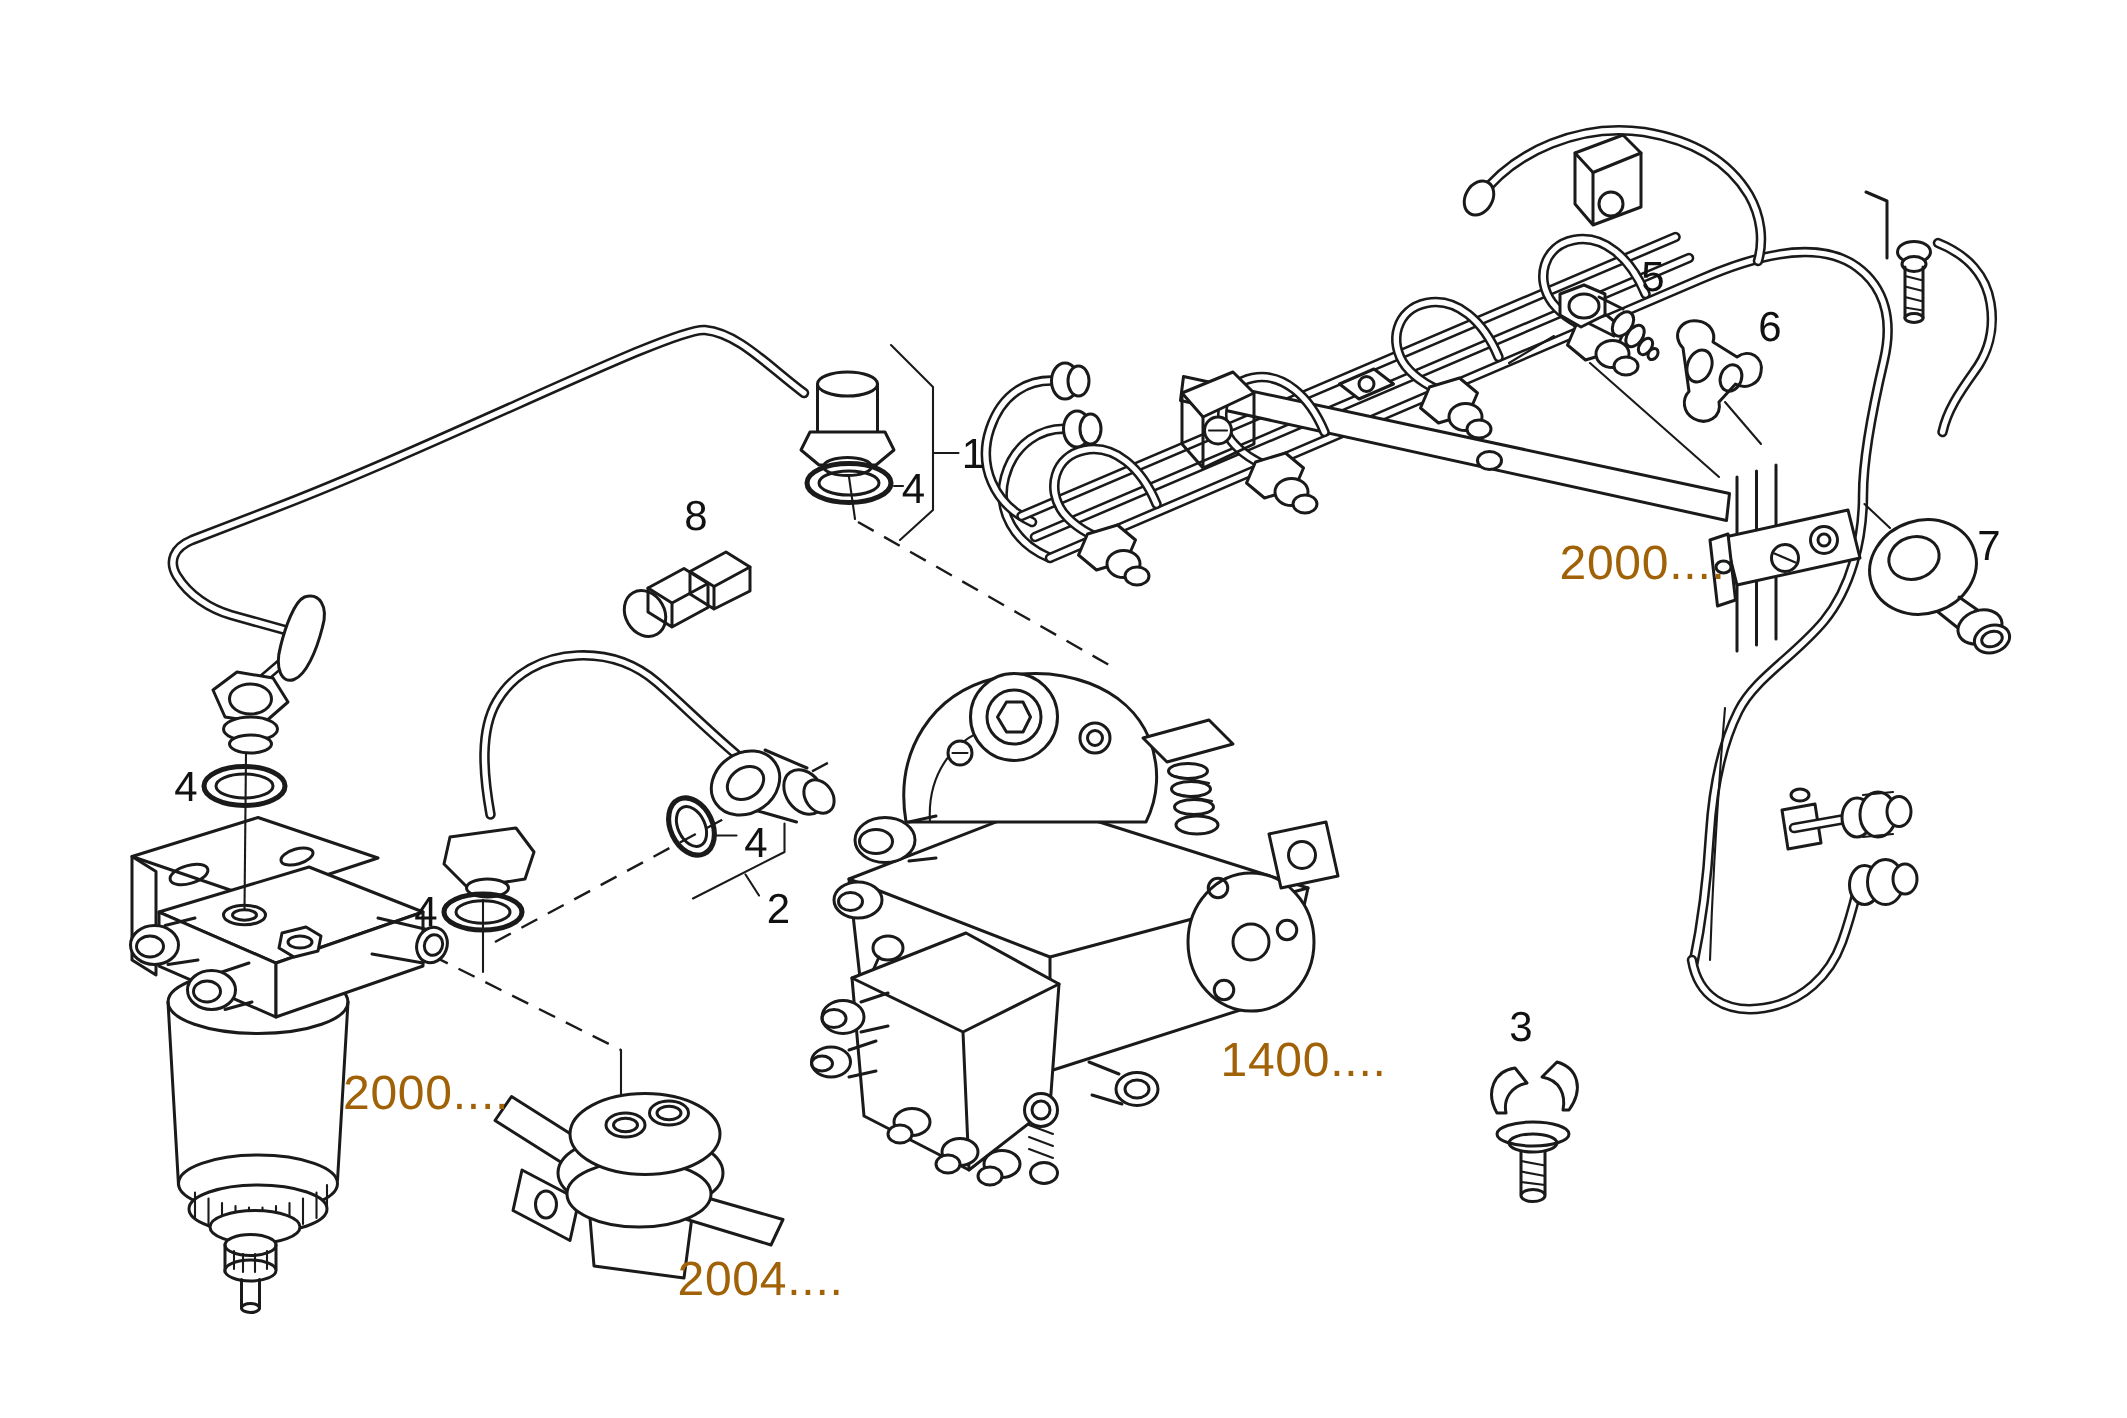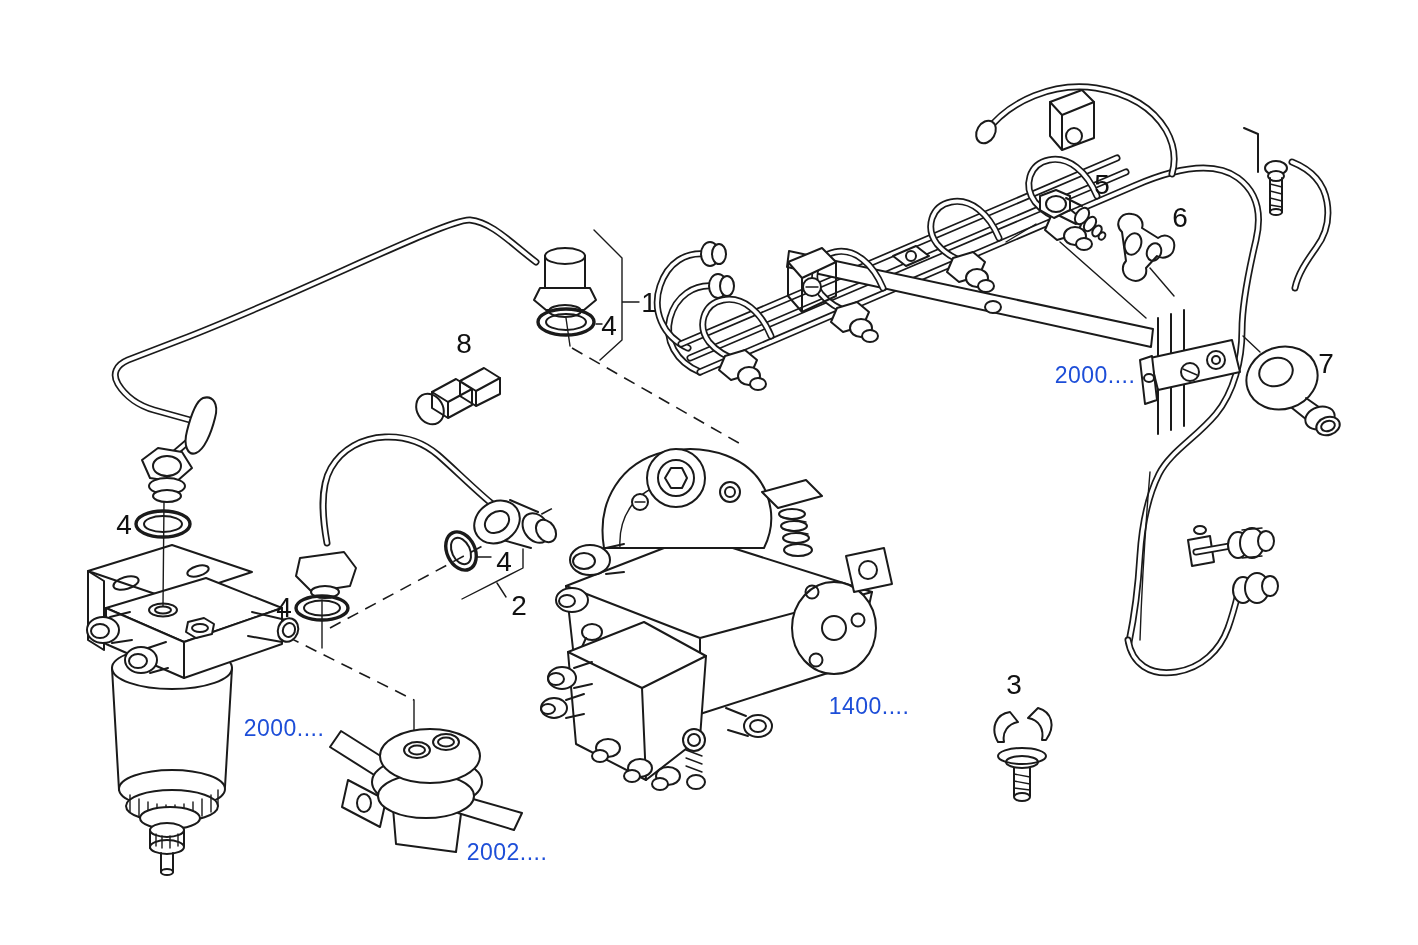--- a/index.html
+++ b/index.html
@@ -1,22 +1,22 @@
 <!DOCTYPE html>
 <html><head>
 <meta charset="utf-8">
 <style>
   html,body{margin:0;padding:0;background:#fff;}
   .stage{position:relative;width:1418px;height:945px;background:#fff;overflow:hidden;
          font-family:"Liberation Sans",sans-serif;color:#111;}
   .stage svg{position:absolute;left:0;top:0;}
   .callout{position:absolute;transform:translate(-50%,-50%);font-size:28px;line-height:1;
            white-space:nowrap;color:#111;}
-  .ref{position:absolute;transform:translate(-50%,-50%);font-size:23px;line-height:1;
-       white-space:nowrap;color:#1d4ed8;letter-spacing:0.5px;}
+  .ref{position:absolute;transform:translate(-50%,-50%);font-size:32px;line-height:1;
+       white-space:nowrap;color:#a16207;letter-spacing:0.5px;}
   
   .ln{fill:none;stroke:#1a1a1a;stroke-width:2;stroke-linejoin:round;stroke-linecap:round;}
   .thin{stroke-width:1.4;}
   .tube-o{fill:none;stroke:#1a1a1a;stroke-width:7;stroke-linejoin:round;stroke-linecap:round;}
   .tube-i{fill:none;stroke:#ffffff;stroke-width:3.6;stroke-linejoin:round;stroke-linecap:round;}
   .dash{fill:none;stroke:#1a1a1a;stroke-width:1.6;stroke-dasharray:12 8;}
   .oring-o{fill:none;stroke:#1a1a1a;stroke-width:3.4;}
   .oring-i{fill:none;stroke:#1a1a1a;stroke-width:2;}
   .wh{fill:#ffffff;}
 </style>
@@ -332,16 +332,16 @@
 <div class="callout" style="left:284px;top:608px">4</div>
 <div class="callout" style="left:504px;top:562px">4</div>
 <div class="callout" style="left:519px;top:606px">2</div>
 <div class="callout" style="left:1014px;top:685px">3</div>
 <div class="callout" style="left:1102px;top:185px">5</div>
 <div class="callout" style="left:1180px;top:218px">6</div>
 <div class="callout" style="left:1326px;top:364px">7</div>
 
 <div class="ref" style="left:1095px;top:375px">2000....</div>
 <div class="ref" style="left:284px;top:728px">2000....</div>
-<div class="ref" style="left:507px;top:852px">2002....</div>
+<div class="ref" style="left:507px;top:852px">2004....</div>
 <div class="ref" style="left:869px;top:706px">1400....</div>
 
 </div>
 
 </body></html>

